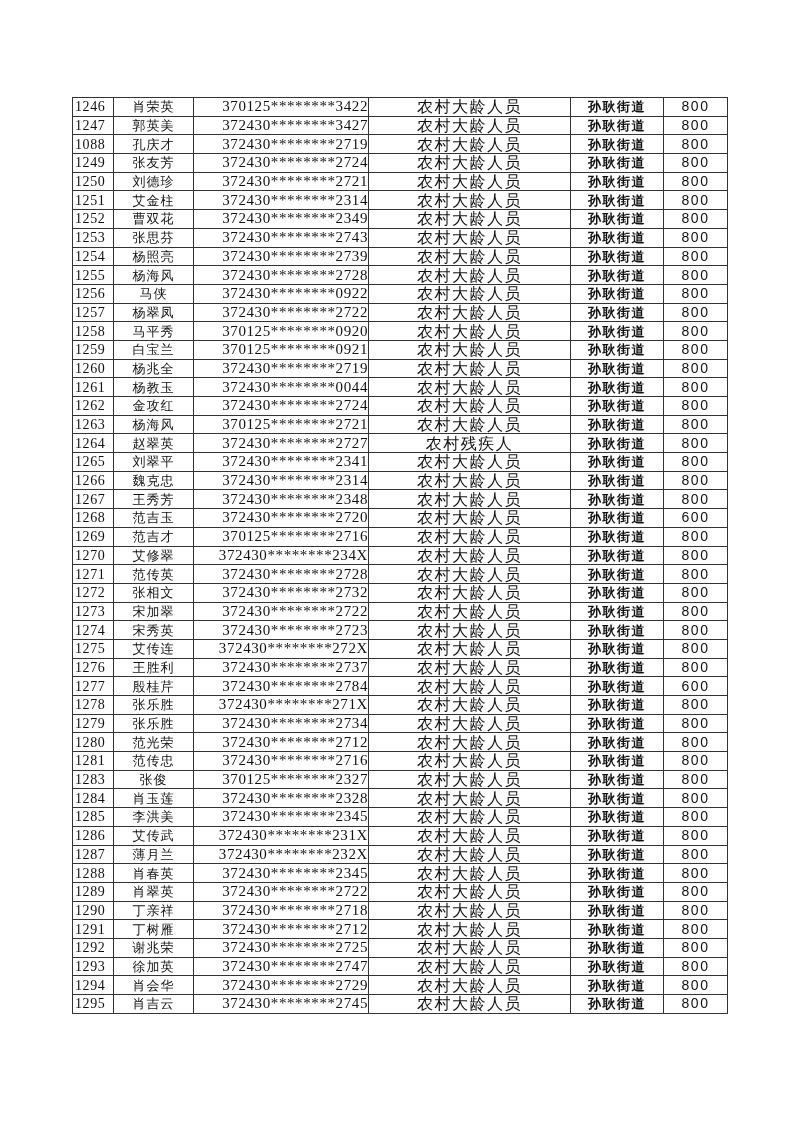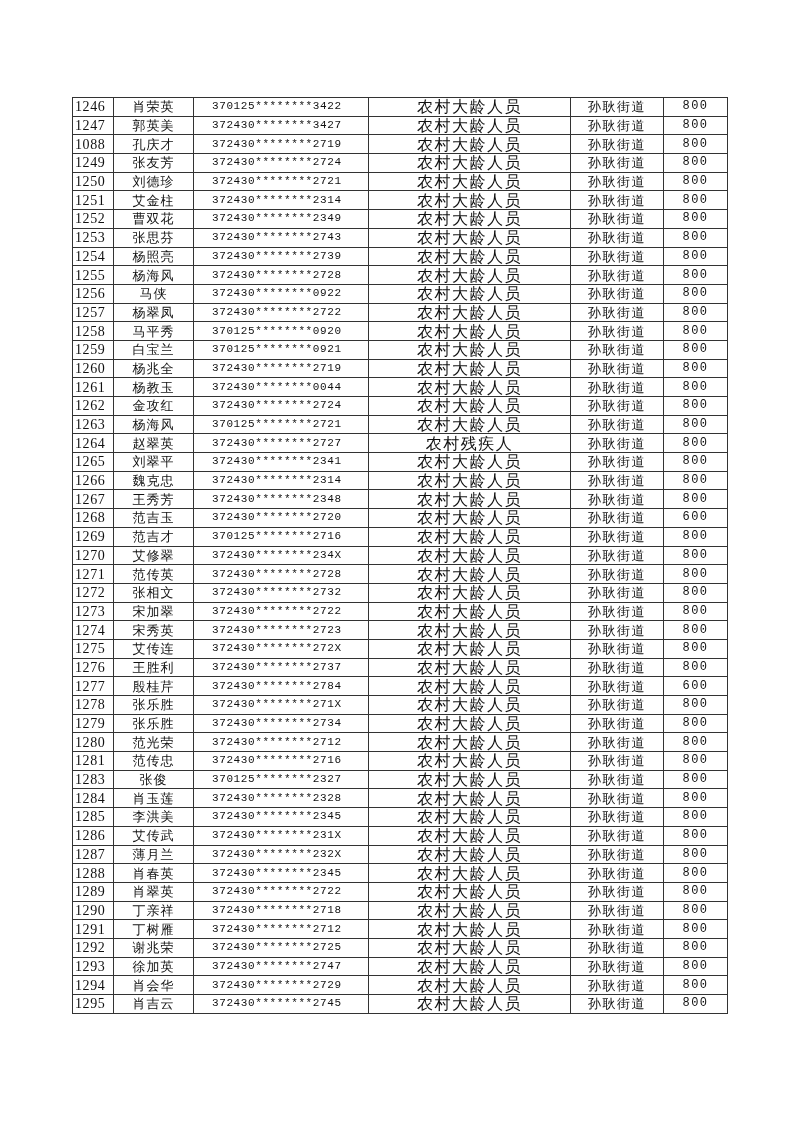--- a/index.html
+++ b/index.html
@@ -38,24 +38,24 @@
       padding: 0;
       font-size: 13px;
       line-height: 17px;
       text-align: center;
       white-space: nowrap;
       overflow: hidden;
       letter-spacing: 0.3px;
     }
     table.roster td.c-no { text-align: left; padding-left: 2px; font-family: "Liberation Serif", serif; font-size: 14px; letter-spacing: 0.6px; }
     table.roster td.c-name { font-size: 13px; letter-spacing: 1px; margin-top: 8px; }
-    table.roster td.c-id { font-family: Liberation Mono, monospace; font-size: 11px; letter-spacing: 0.6px; text-align: left; padding-left: 18px; }
+    table.roster td.c-id { font-family: Liberation Serif, serif; font-size: 15px; letter-spacing: 0.6px; text-align: right; padding-left: 18px; }
     table.roster td.c-cat { font-size: 16px; letter-spacing: 1.5px; }
-    table.roster td.c-area { font-size: 13px; letter-spacing: 1.5px; }
-    table.roster td.c-amt { font-family: Liberation Mono, monospace; font-size: 12px; letter-spacing: 1.5px; }
+    table.roster td.c-area { font-size: 13px; letter-spacing: 1.5px; font-weight: bold; }
+    table.roster td.c-amt { font-family: Liberation Sans, sans-serif; font-size: 14px; letter-spacing: 1.5px; }
   </style>
 </head>
 <body>
 
 <div class="page">
   <table class="roster">
     <colgroup>
       <col style="width:41px">
       <col style="width:80px">
       <col style="width:175px">

